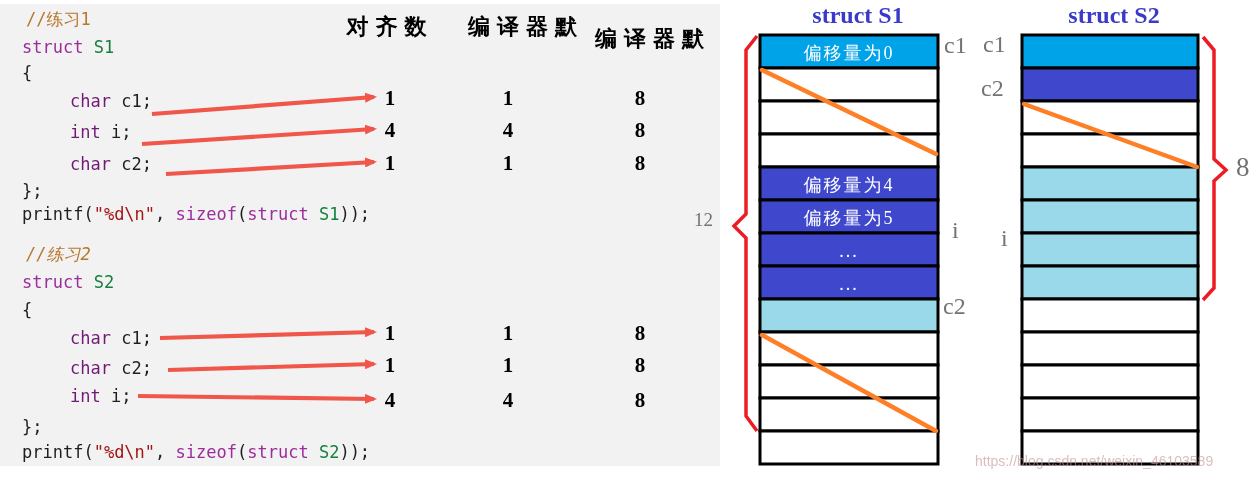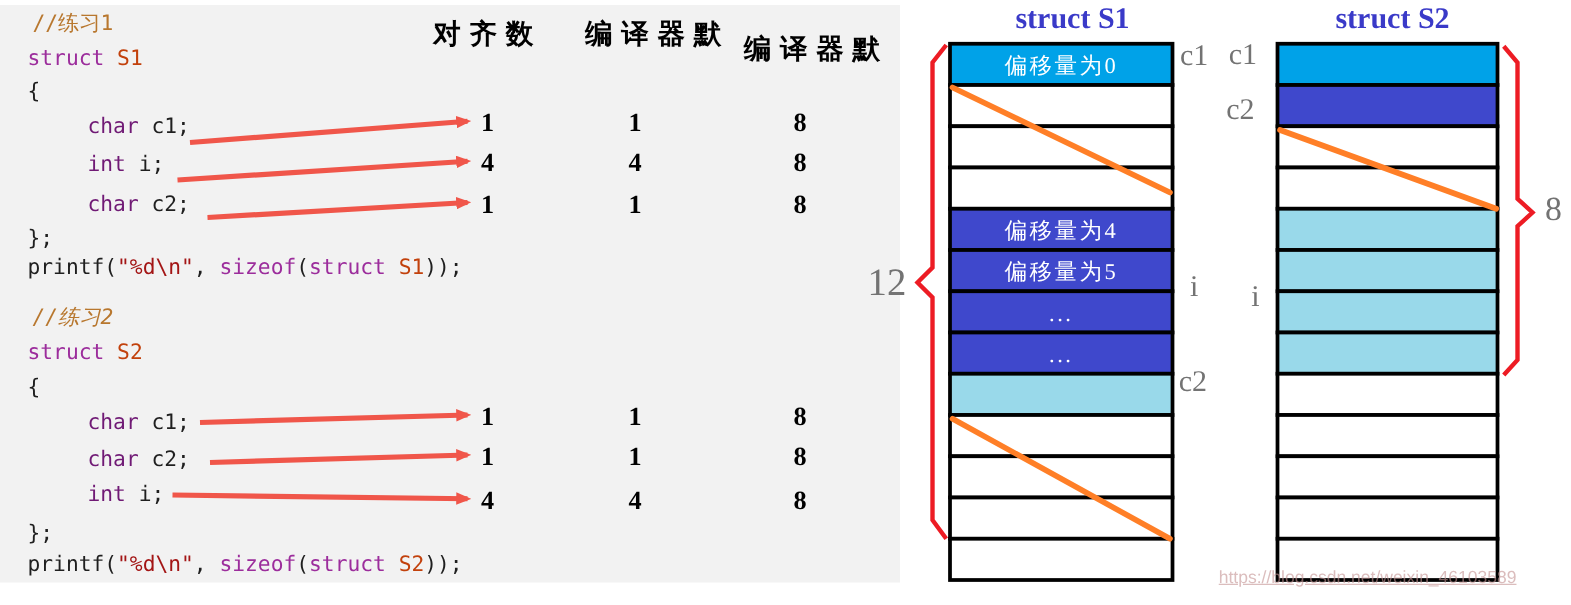--- a/index.html
+++ b/index.html
@@ -4,35 +4,35 @@
 <style>
   html,body{margin:0;padding:0;background:#fff;}
   #stage{position:relative;width:1257px;height:484px;overflow:hidden;background:#fff;
          font-family:"Liberation Sans",sans-serif;}
   .code-panel{position:absolute;left:0;top:4px;width:720px;height:462px;background:#F2F2F2;}
   .code-line{position:absolute;font:17px/22px "DejaVu Sans Mono",monospace;white-space:pre;color:#1f1f1f;text-align:center;}
   .tok-plain{color:#1f1f1f}
   .tok-comment{color:#B8772E}
   .tok-kw{color:#9C2D9C}
   .tok-kw2{color:#701a75}
-  .tok-type{color:#c2410c}
+  .tok-type{color:#15803d}
   .tok-str{color:#A31515}
   .tbl-header{position:absolute;transform:translateX(-50%);
       font-family:Liberation Serif, serif;font-weight:700;font-size:22px;
       letter-spacing:7px;color:#000;white-space:nowrap;}
   .tbl-num{position:absolute;transform:translateX(-50%);
       font-family:"Liberation Serif",serif;font-weight:700;font-size:21px;color:#000;}
   .diag-title{position:absolute;transform:translateX(-50%);
       font-family:"Liberation Serif",serif;font-weight:700;font-size:24px;
       color:#3A3AC8;white-space:nowrap;}
   .red-label{position:absolute;font-family:"Liberation Serif",serif;font-weight:400;
       color:#737373;white-space:nowrap;line-height:1;}
   .watermark{position:absolute;left:975px;top:453px;width:280px;
       font:14px "Liberation Sans",sans-serif;color:rgba(197,148,148,0.62);
-      z-index:6;white-space:nowrap;text-decoration:underline;}
+      z-index:6;white-space:nowrap;}
   #gfx{position:absolute;left:0;top:0;z-index:2;}
   .layer{position:absolute;left:0;top:0;width:100%;height:100%;}
   #labels{z-index:4}
 </style>
 </head>
 <body>
 
 <div id="stage">
   <div class="code-panel"></div>
   <div class="layer" id="code-layer">
@@ -123,21 +123,21 @@
       <line x1="166" y1="174" x2="374" y2="162" stroke="#F0564A" stroke-width="4.2" marker-end="url(#ah)"></line>
       <line x1="160" y1="338" x2="374" y2="332" stroke="#F0564A" stroke-width="4.2" marker-end="url(#ah)"></line>
       <line x1="168" y1="370" x2="374" y2="364" stroke="#F0564A" stroke-width="4.2" marker-end="url(#ah)"></line>
       <line x1="138" y1="396" x2="374" y2="399" stroke="#F0564A" stroke-width="4.2" marker-end="url(#ah)"></line>
     </svg>
   <div class="layer" id="labels">
       <div class="diag-title" style="left: 858px; top: 2px;">struct S1</div>
       <div class="red-label" style="left: 944px; top: 33px; font-size: 24px;">c1</div>
       <div class="red-label" style="left: 952px; top: 218px; font-size: 24px;">i</div>
       <div class="red-label" style="left: 943px; top: 294px; font-size: 24px;">c2</div>
-      <div class="red-label" style="left: 694px; top: 210px; font-size: 31px;">12</div>
+      <div class="red-label" style="left: 694px; top: 210px; font-size: 19px;">12</div>
       <div class="diag-title" style="left: 1114px; top: 2px;">struct S2</div>
       <div class="red-label" style="left: 983px; top: 32px; font-size: 24px;">c1</div>
       <div class="red-label" style="left: 981px; top: 76px; font-size: 24px;">c2</div>
       <div class="red-label" style="left: 1001px; top: 226px; font-size: 24px;">i</div>
       <div class="red-label" style="left: 1236px; top: 154px; font-size: 27px;">8</div>
     </div>
   <div class="watermark">https://blog.csdn.net/weixin_46103589</div>
 </div>
 
 </body></html>

